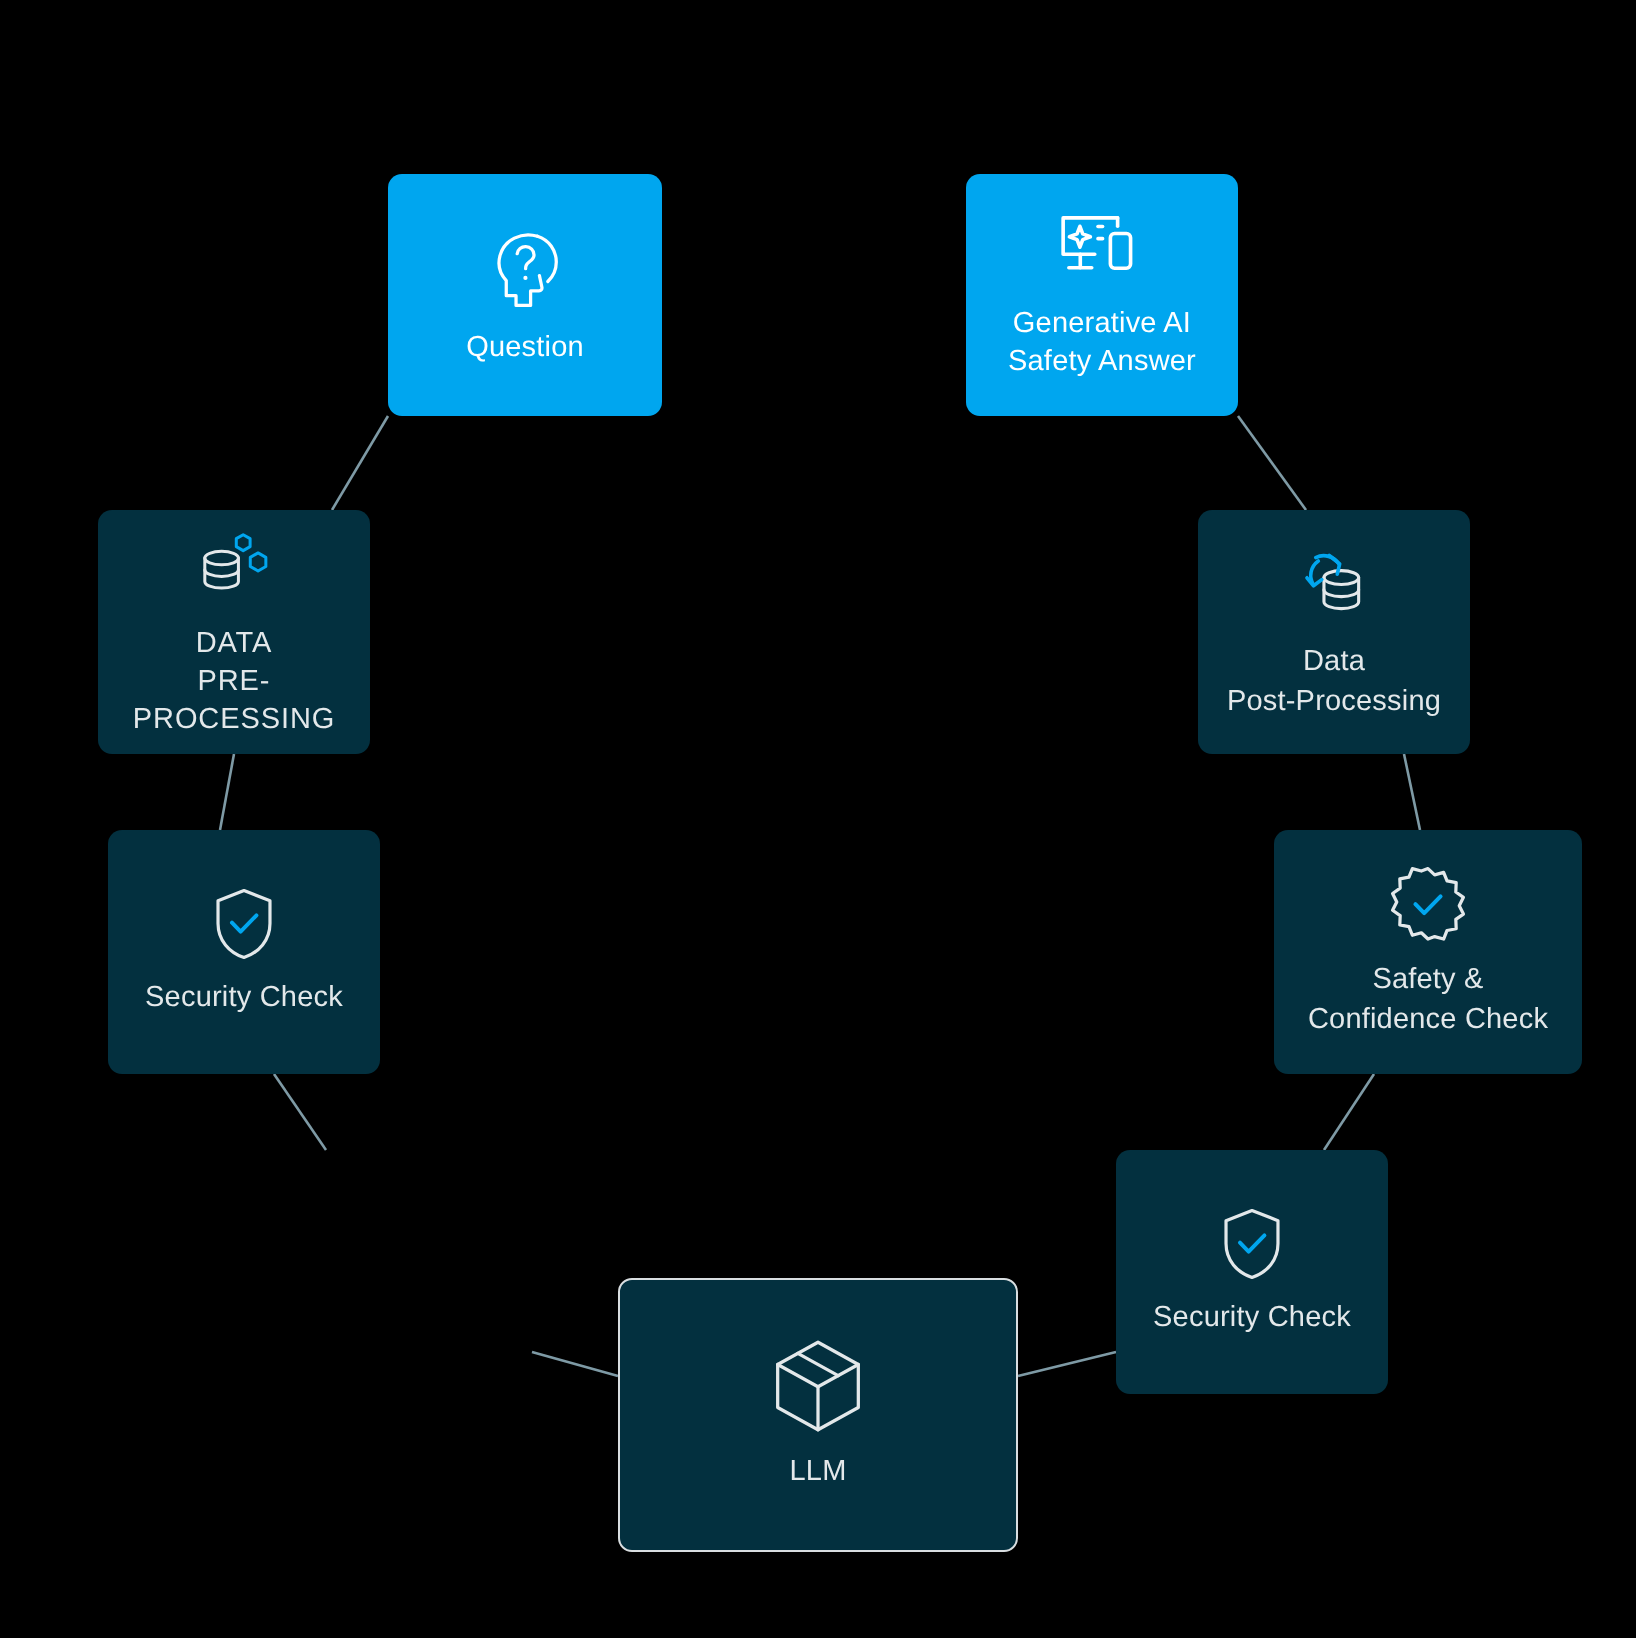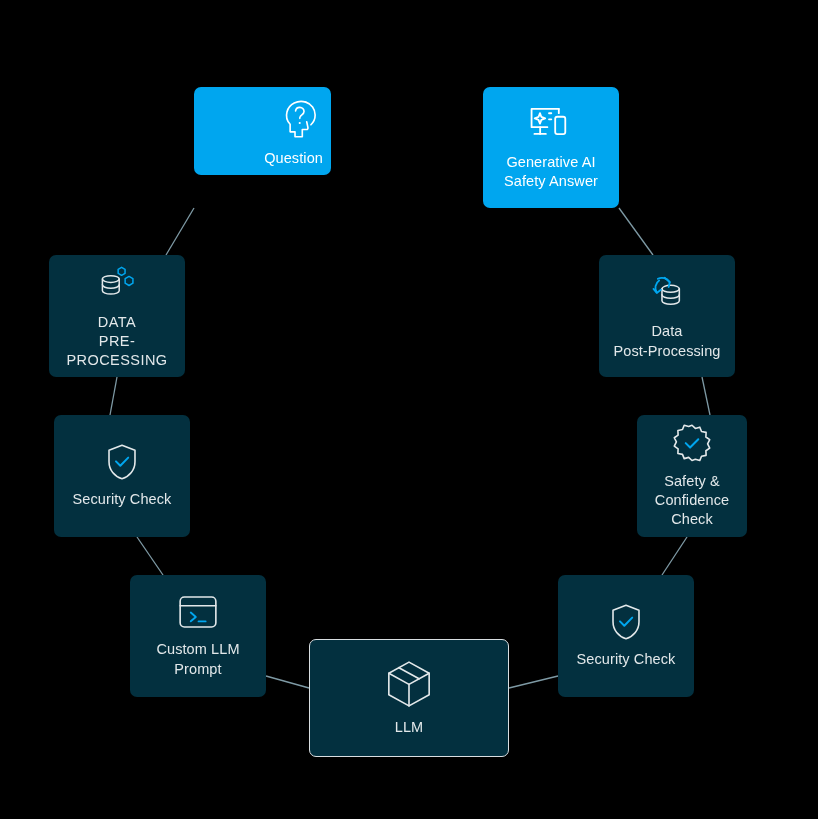--- a/index.html
+++ b/index.html
@@ -78,21 +78,21 @@
       <line x1="194" y1="208" x2="166" y2="255" stroke="#7E9AA5" stroke-width="1.3"></line>
       <line x1="117" y1="377" x2="110" y2="415" stroke="#7E9AA5" stroke-width="1.3"></line>
       <line x1="137" y1="537" x2="163" y2="575" stroke="#7E9AA5" stroke-width="1.3"></line>
       <line x1="266" y1="676" x2="309" y2="688" stroke="#7E9AA5" stroke-width="1.3"></line>
       <line x1="509" y1="688" x2="558" y2="676" stroke="#7E9AA5" stroke-width="1.3"></line>
       <line x1="662" y1="575" x2="687" y2="537" stroke="#7E9AA5" stroke-width="1.3"></line>
       <line x1="710" y1="415" x2="702" y2="377" stroke="#7E9AA5" stroke-width="1.3"></line>
       <line x1="653" y1="255" x2="619" y2="208" stroke="#7E9AA5" stroke-width="1.3"></line>
     </svg>
 
-  <div class="node accent" style="left: 194px; top: 87px; width: 137px; height: 88px; align-items: flex-end;">
+  <div class="node accent" style="left: 194px; top: 87px; width: 137px; height: 121px;">
     <span class="node-icon">
       <svg width="46" height="46" viewBox="0 0 48 48" fill="none" stroke="#FFFFFF" stroke-width="1.7" stroke-linecap="round" stroke-linejoin="round">
         <path d="M30 8.5c-8.2-2.6-17.4 1.8-19.6 10.2-1.3 5 .2 9.6 3.3 12.9v7.9h5.1v5.1h7.6v-7.6h4.4c1 0 1.7-.9 1.5-1.9l-1.3-6.1"></path>
         <path d="M30 8.5c5.9 1.9 9.8 7.2 9.8 13.4 0 4-1.7 7.6-4.4 10.2"></path>
         <path d="M19.4 17.6c.3-2.2 2.2-3.8 4.5-3.7 2.4.1 4.3 2 4.3 4.3 0 2.9-3.4 3.5-4.1 5.5-.2.5-.3 1.1-.3 1.7"></path>
         <circle cx="23.7" cy="30.2" r="1.1" fill="#FFFFFF" stroke="none"></circle>
       </svg>
     </span>
     <span class="node-label">Question</span>
   </div>
@@ -118,34 +118,22 @@
   <div class="node dark" style="left: 54px; top: 415px; width: 136px; height: 122px;">
     <span class="node-icon">
       <svg width="32" height="38" viewBox="0 0 34 40" fill="none" stroke-width="1.7" stroke-linecap="round" stroke-linejoin="round">
         <path d="M17 2.2L3.2 7.6v12.1C3.2 28.6 9.1 35.2 17 37.8c7.9-2.6 13.8-9.2 13.8-18.1V7.6z" stroke="#E3E8EA"></path>
         <path d="M10.6 19.3l4.6 4.7 8.4-8.6" stroke="#00A6EF" stroke-width="2.1"></path>
       </svg>
     </span>
     <span class="node-label">Security Check</span>
   </div>
 
-  <div class="node dark" style="left: 130px; top: 575px; width: 136px; height: 122px;">
-    <span class="node-icon">
-      <svg width="44" height="38" viewBox="0 0 46 40" fill="none" stroke-width="1.7" stroke-linecap="round" stroke-linejoin="round">
-        <rect x="4.2" y="4.2" width="37.6" height="31.6" rx="4.5" stroke="#E3E8EA"></rect>
-        <path d="M4.2 13.4h37.6" stroke="#E3E8EA"></path>
-        <path d="M15.4 20.6l5.3 4.6-5.3 4.6" stroke="#00A6EF" stroke-width="2"></path>
-        <path d="M23.6 29.9h7.4" stroke="#00A6EF" stroke-width="2"></path>
-      </svg>
-    </span>
-    <span class="node-label">Custom LLM
-Prompt</span>
-  </div>
-
-  <div class="node dark outlined" style="left: 309px; top: 639px; width: 200px; height: 118px;">
+
+  <div class="node dark outlined" style="left: 309px; top: 639px; width: 200px; height: 137px;">
     <span class="node-icon">
       <svg width="48" height="50" viewBox="0 0 50 52" fill="none" stroke="#E3E8EA" stroke-width="1.7" stroke-linecap="round" stroke-linejoin="round">
         <path d="M25 3.2L46 14.8v22.4L25 48.8 4 37.2V14.8z"></path>
         <path d="M4 14.8L25 26.4l21-11.6"></path>
         <path d="M25 26.4v22.4"></path>
         <path d="M14.5 9l21 11.6"></path>
       </svg>
     </span>
     <span class="node-label">LLM</span>
   </div>
@@ -153,21 +141,21 @@
   <div class="node dark" style="left: 558px; top: 575px; width: 136px; height: 122px;">
     <span class="node-icon">
       <svg width="32" height="38" viewBox="0 0 34 40" fill="none" stroke-width="1.7" stroke-linecap="round" stroke-linejoin="round">
         <path d="M17 2.2L3.2 7.6v12.1C3.2 28.6 9.1 35.2 17 37.8c7.9-2.6 13.8-9.2 13.8-18.1V7.6z" stroke="#E3E8EA"></path>
         <path d="M10.6 19.3l4.6 4.7 8.4-8.6" stroke="#00A6EF" stroke-width="2.1"></path>
       </svg>
     </span>
     <span class="node-label">Security Check</span>
   </div>
 
-  <div class="node dark" style="left: 637px; top: 415px; width: 110px; height: 122px;">
+  <div class="node dark" style="left: 637px; top: 415px; width: 154px; height: 122px;">
     <span class="node-icon">
       <svg width="40" height="40" viewBox="0 0 42 42" fill="none" stroke-width="1.7" stroke-linecap="round" stroke-linejoin="round">
         <path d="M21 2.4l3.5 3.3 4.7-1.3 1.8 4.5 4.8.9-.2 4.9 4 2.8-2.2 4.4 2.2 4.4-4 2.8.2 4.9-4.8.9-1.8 4.5-4.7-1.3L21 39.4l-3.5-3.3-4.7 1.3-1.8-4.5-4.8-.9.2-4.9-4-2.8 2.2-4.4-2.2-4.4 4-2.8-.2-4.9 4.8-.9 1.8-4.5 4.7 1.3z" stroke="#E3E8EA"></path>
         <path d="M14.4 21.1l4.6 4.7 8.6-8.8" stroke="#00A6EF" stroke-width="2.1"></path>
       </svg>
     </span>
     <span class="node-label">Safety &amp;
 Confidence Check</span>
   </div>
 

